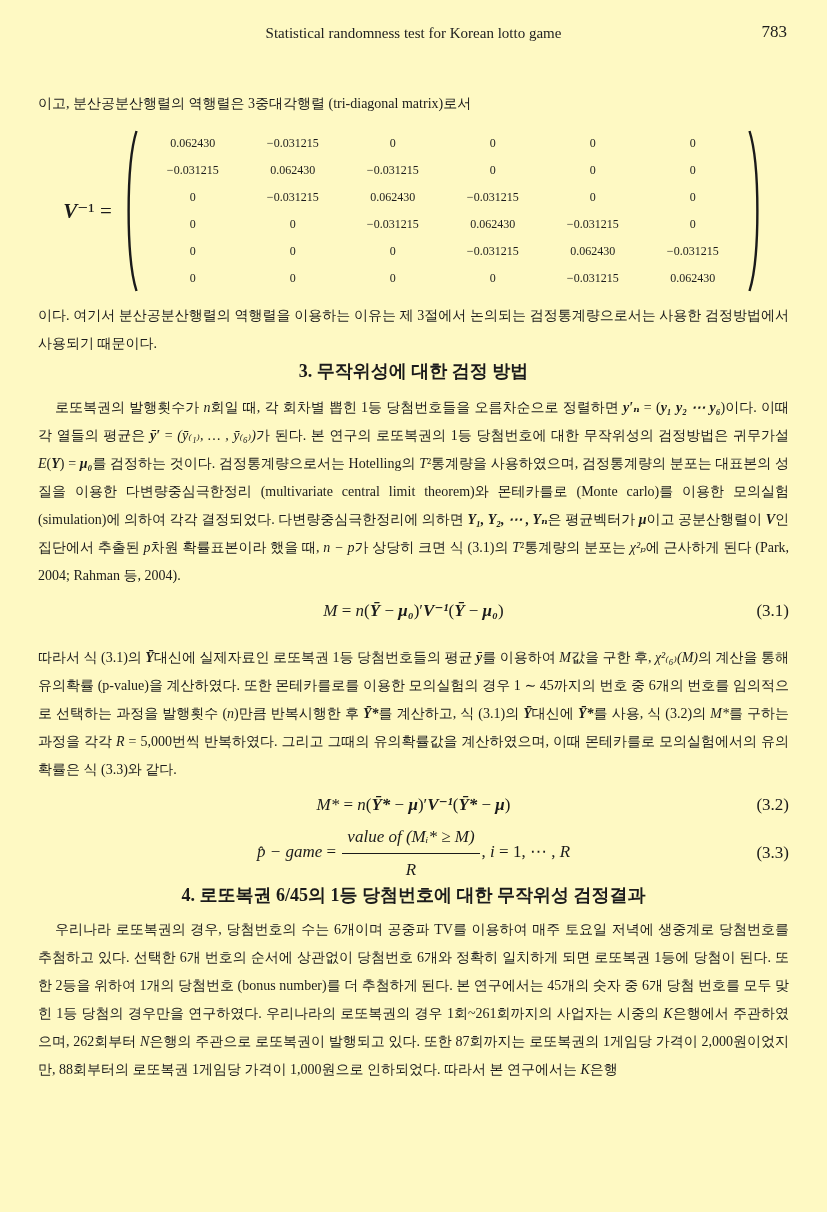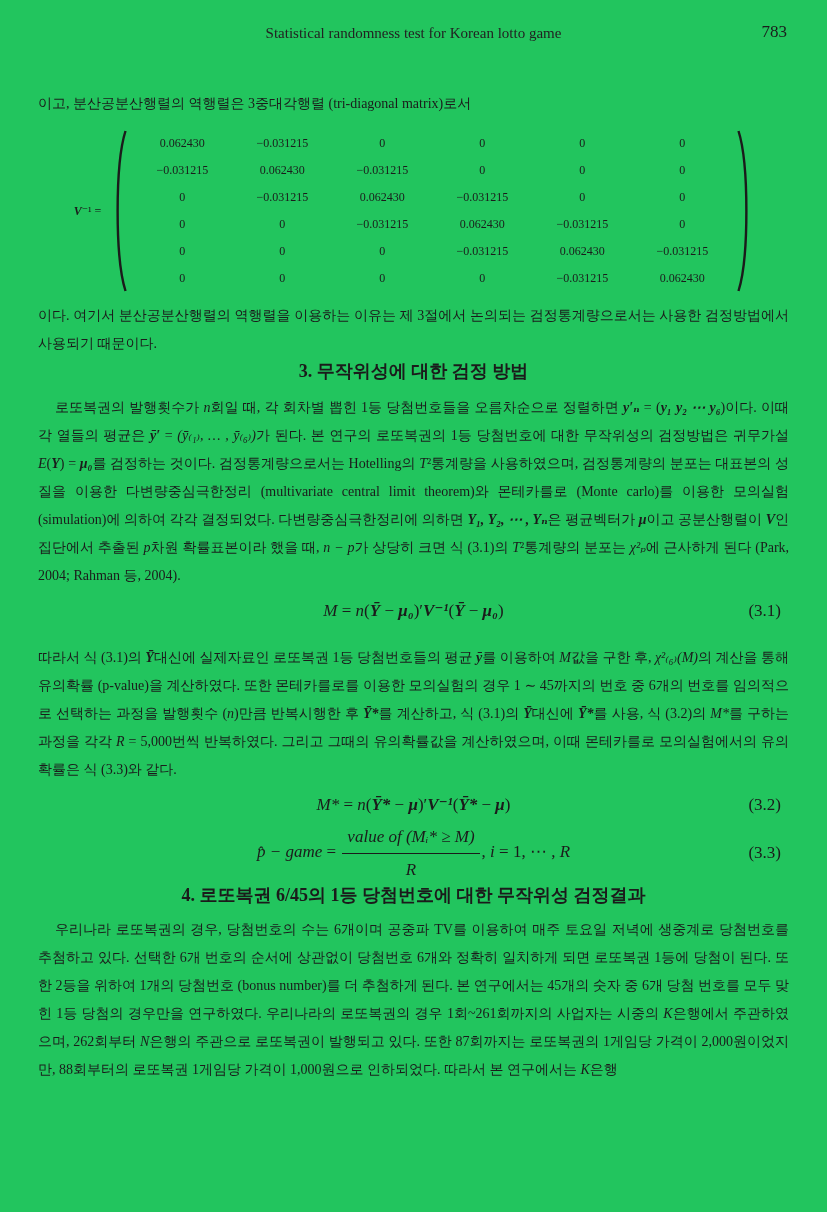--- a/index.html
+++ b/index.html
@@ -1,21 +1,21 @@
 <!DOCTYPE html>
 <html><head>
 <meta charset="utf-8">
 <style>
   * { box-sizing: border-box; }
   html, body { margin: 0; padding: 0; background: #ffffff; }
   .page {
     position: relative;
     width: 827px;
     height: 1212px;
-    background: #22c55e;
+    background: #fef9c3;
     color: #1b1b1b;
     font-family: "Liberation Serif", "DejaVu Serif", serif;
     overflow: hidden;
   }
   .content { padding: 0 38px; }
 
   
   .running-header {
     position: relative;
     padding-top: 24px;
@@ -43,21 +43,21 @@
   .intro-line { margin-top: 46px !important; }
 
   
   .matrix-block {
     margin-top: 10px;
     height: 166px;
     display: flex;
     align-items: center;
     justify-content: center;
   }
-  .matrix-label { font-size: 12px; margin-right: 10px; white-space: nowrap; }
+  .matrix-label { font-size: 21px; margin-right: 10px; white-space: nowrap; }
   .matrix-inner { display: flex; align-items: center; height: 166px; }
   .paren-svg { height: 166px; width: 17px; display: block; }
   .matrix-grid {
     display: grid;
     grid-template-columns: repeat(6, 100px);
     grid-template-rows: repeat(6, 27px);
     align-items: center;
     padding: 0 4px;
   }
   .mcell { text-align: center; font-size: 12px; }
@@ -78,21 +78,21 @@
   
   .equation {
     position: relative;
     margin-top: 8px;
     font-size: 17px;
     line-height: 26px;
     text-align: center;
   }
   .eq-num {
     position: absolute;
-    right: 8px; top: 50%;
+    right: 0; top: 50%;
     transform: translateY(-50%);
     font-style: normal;
   }
   .eq-body { white-space: nowrap; }
 
   .equation.frac-eq {
     margin-top: 6px;
     height: 58px;
     display: flex;
     align-items: center;

